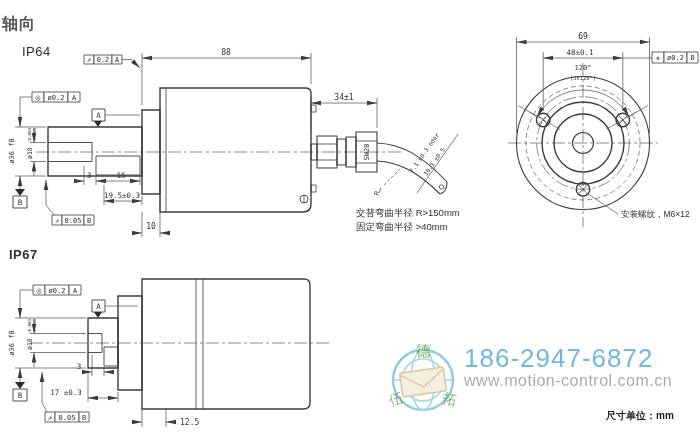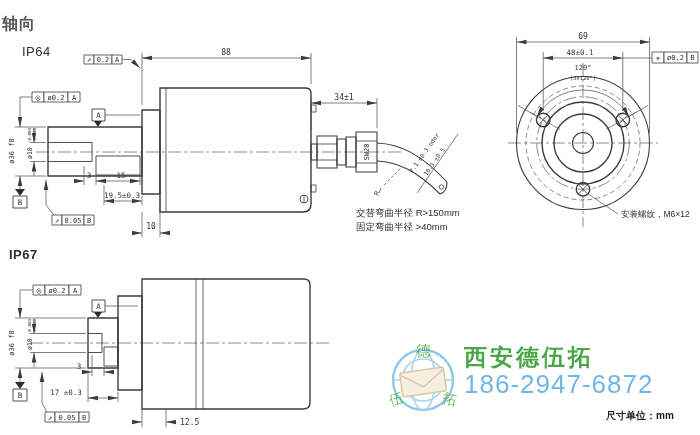--- a/index.html
+++ b/index.html
@@ -314,20 +314,20 @@
       <line x1="6" y1="38" x2="66" y2="38" stroke="#9fd2ec" stroke-width="1.6"></line>
       <g transform="rotate(-8 36 40)">
         <rect x="14" y="28" width="44" height="24" rx="2" fill="#f6efe0" stroke="#d9c49c" stroke-width="1.5"></rect>
         <polyline points="14,30 36,45 58,30" fill="none" stroke="#d9c49c" stroke-width="1.5"></polyline>
       </g>
       <text x="29" y="14" font-size="15" fill="#4aa03c" opacity=".85">德</text>
       <text x="2" y="62" font-size="14" fill="#4aa03c" opacity=".8" transform="rotate(-18 9 56)">伍</text>
       <text x="56" y="62" font-size="14" fill="#4aa03c" opacity=".8" transform="rotate(14 63 56)">拓</text>
     </svg>
     <div id="wm-text">
-      <div id="wm-company">西安德伍拓</div>
       <div id="wm-phone">186-2947-6872</div>
+      <div id="wm-site">www.motion-control.com.cn</div>
     </div>
   </div>
 
   <div id="unit-note" class="abs">尺寸单位：mm</div>
 
 </div>
 
 </body></html>

